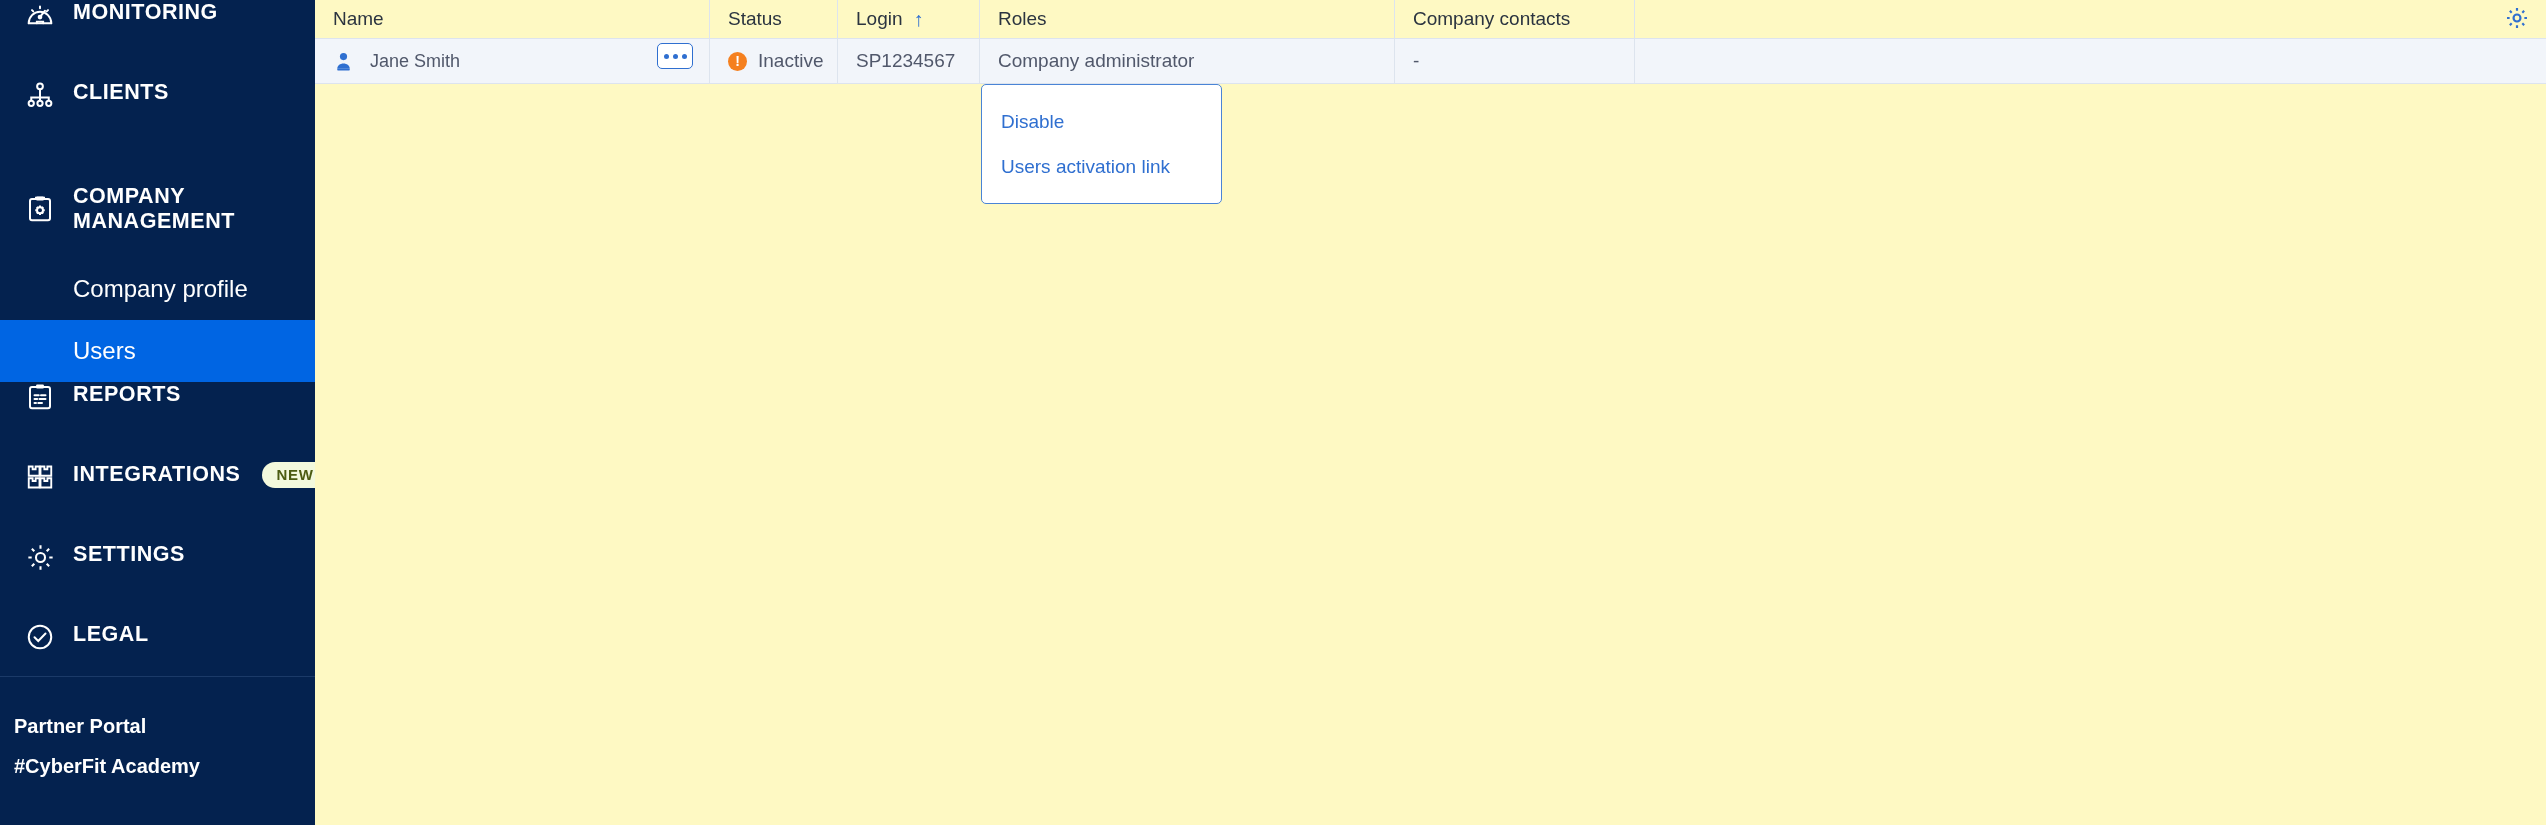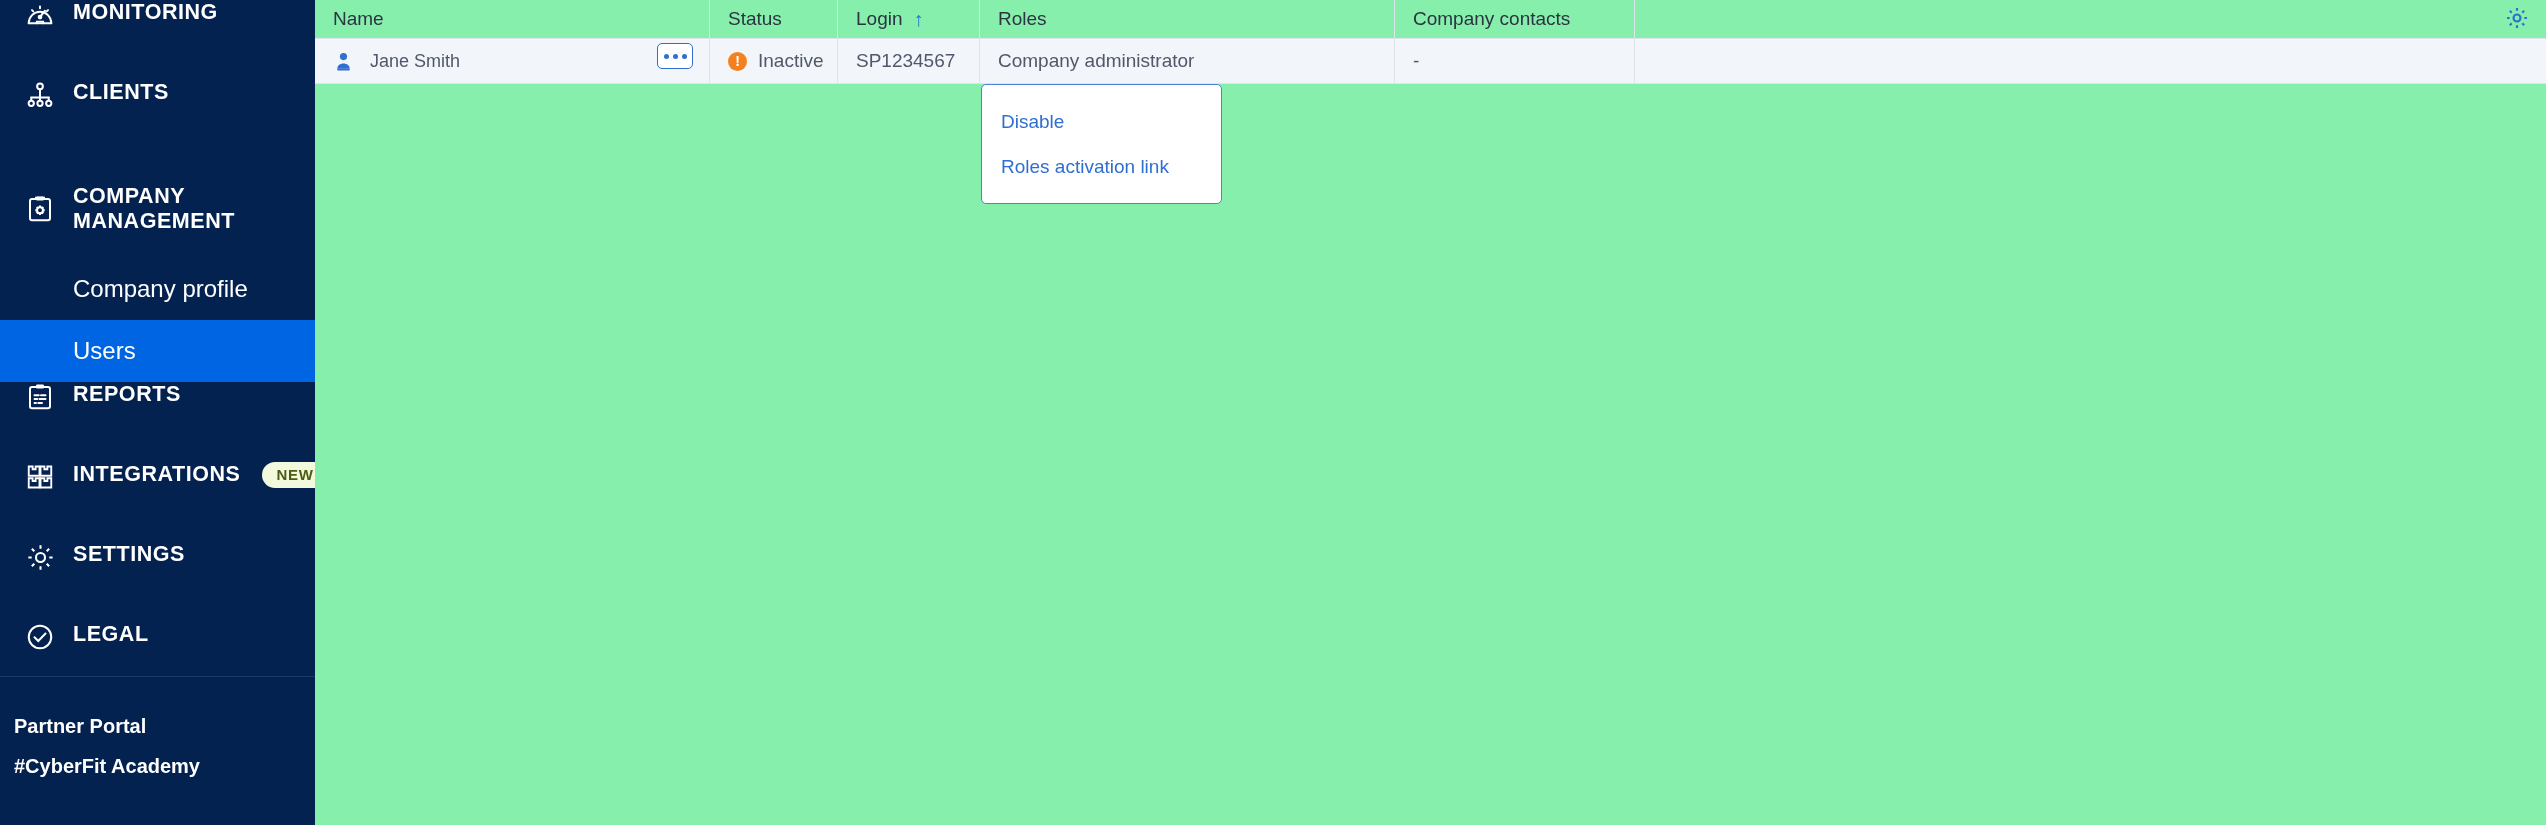--- a/index.html
+++ b/index.html
@@ -100,21 +100,21 @@
     color: #ffffff;
     padding: 0 0 0 14px;
     line-height: 40px;
     cursor: pointer;
   }
 
   
   .main {
     flex: 1 1 auto;
     height: 825px;
-    background: #86efac;
+    background: #fef9c3;
     position: relative;
   }
   .table-wrap { width: 100%; position: relative; }
 
   .thead, .trow {
     display: flex;
     align-items: center;
     width: 100%;
   }
   .thead {
@@ -384,17 +384,17 @@
       <span>
         <svg width="26" height="26" viewBox="0 0 24 24" fill="none" stroke="#2f6fd0" stroke-width="2">
           <circle cx="12" cy="12" r="3.2"></circle>
           <path d="M12 2.8v2.4M12 18.8v2.4M2.8 12h2.4M18.8 12h2.4M5.4 5.4l1.7 1.7M16.9 16.9l1.7 1.7M18.6 5.4l-1.7 1.7M7.1 16.9l-1.7 1.7"></path>
         </svg>
       </span>
     </div>
 
     <div class="dropdown">
       <a class="dd-item">Disable</a>
-      <a class="dd-item">Roles activation link</a>
+      <a class="dd-item">Users activation link</a>
     </div>
 
   </main>
 </div>
 
 </body></html>

